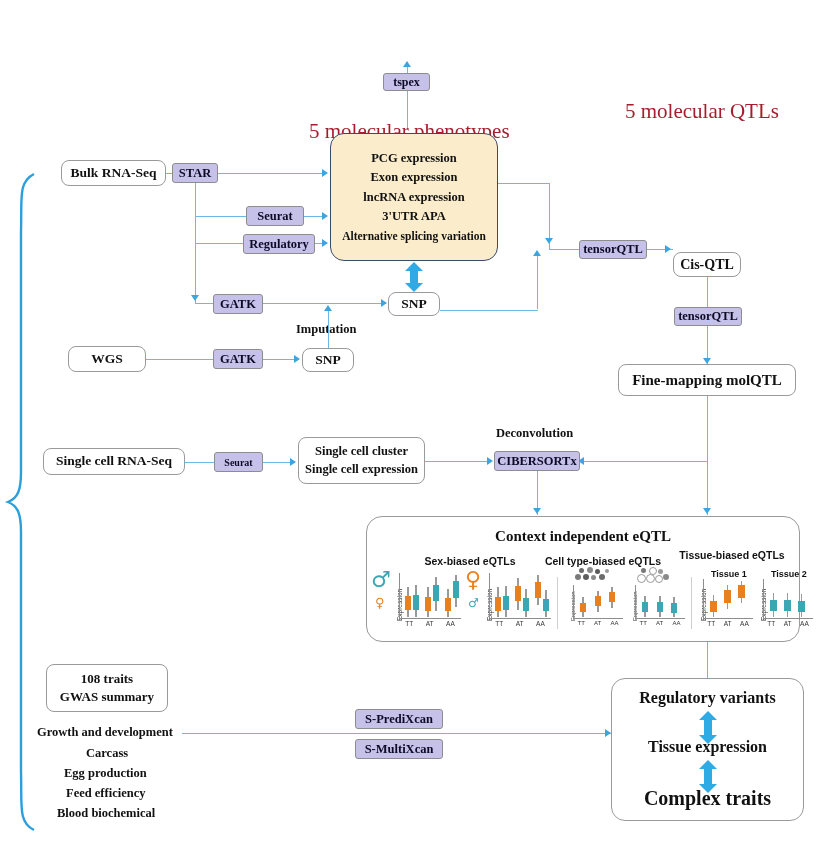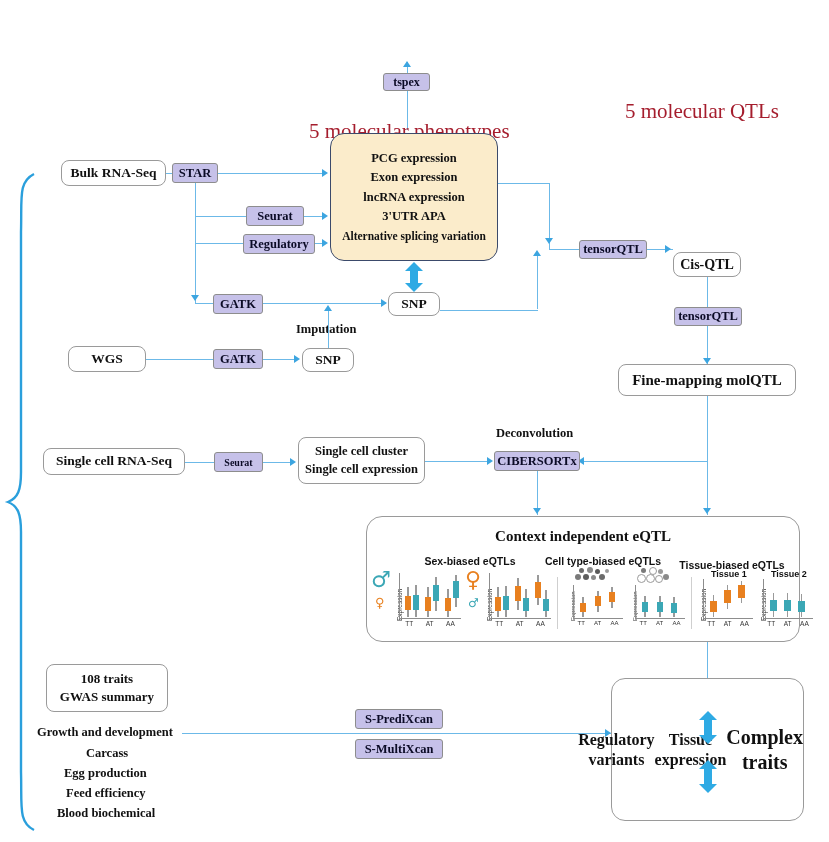--- a/index.html
+++ b/index.html
@@ -253,21 +253,21 @@
     <div class="ctx-title" style="top:11px;font-size:15px;">
       <span>Context independent eQTL</span>
     </div>
 
     <div class="grp-title" style="left:38px;top:38px;width:130px;font-size:10.5px;">
       <span>Sex-biased eQTLs</span>
     </div>
     <div class="grp-title" style="left:166px;top:38px;width:140px;font-size:10.5px;">
       <span>Cell type-biased eQTLs</span>
     </div>
-    <div class="grp-title" style="left:305px;top:42px;width:120px;font-size:10.5px;">
+    <div class="grp-title" style="left:305px;top:32px;width:120px;font-size:10.5px;">
       <span>Tissue-biased eQTLs</span>
     </div>
 
     <div class="sym" style="left:4px;top:52px;font-size:22px;color:#3ba7b5;">
       <span>♂</span>
     </div>
     <div class="sym" style="left:8px;top:79px;font-size:13px;color:#e8801f;">
       <span>♀</span>
     </div>
     <div class="ylab" style="left:29px;top:104px;font-size:6.5px;">
@@ -505,21 +505,21 @@
   <div class="ln lnh" style="left:182px;top:733px;width:429px;"></div>
   <div class="ah ah-r" style="left:605px;top:729px;"></div>
 
   <div class="tool" style="left:355px;top:709px;width:88px;height:20px;font-size:12.5px;">
     <span>S-PrediXcan</span>
   </div>
   <div class="tool" style="left:355px;top:739px;width:88px;height:20px;font-size:12.5px;">
     <span>S-MultiXcan</span>
   </div>
 
-  <div class="node plain" style="left:611px;top:678px;width:193px;height:143px;border-radius:14px;flex-direction:row;justify-content:flex-end;padding:9px 0;">
+  <div class="node plain" style="left:611px;top:678px;width:193px;height:143px;border-radius:14px;flex-direction:column;justify-content:space-between;padding:9px 0;">
     <span style="font-size:16px;">Regulatory variants</span>
     <span style="font-size:16px;">Tissue expression</span>
     <span style="font-size:20px;">Complex traits</span>
   </div>
   <div class="dbl" style="left:699px;top:711px;height:33px;">
     <div class="hU"></div>
       <div class="shaft" style="top:8px;bottom:8px;"></div>
       <div class="hD"></div>
   </div>
   <div class="dbl" style="left:699px;top:760px;height:33px;">

